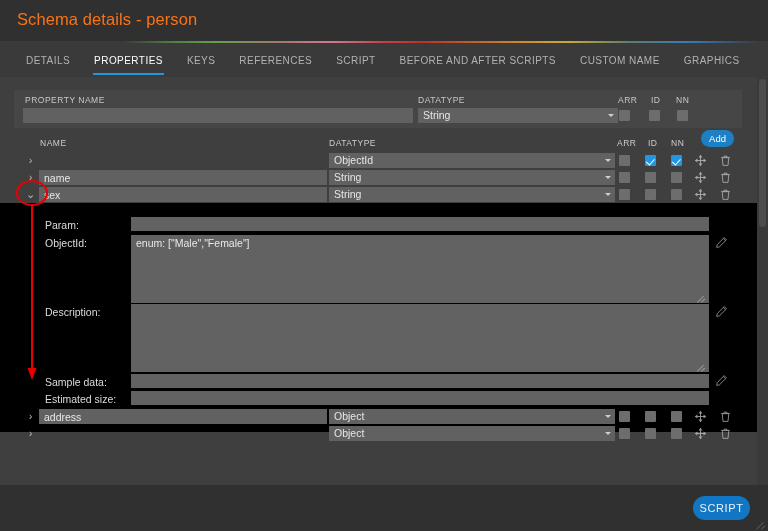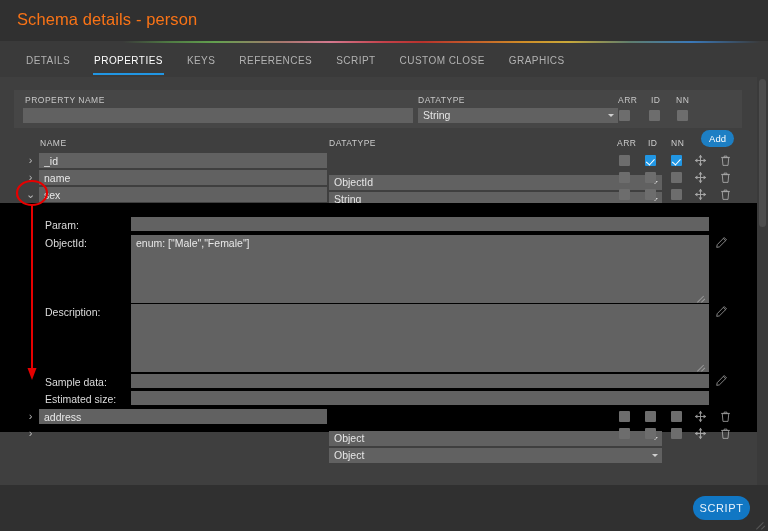--- a/index.html
+++ b/index.html
@@ -230,22 +230,21 @@
     text-align: center;
     cursor: pointer;
     user-select: none;
   }
   .prow .pname {
     left: 39px; top: 1px;
     width: 288px; height: 15px;
   }
   .prow .ptype {
     left: 329px; top: 1px;
-    width: 333px;
-    margin-top: 22px;
+    width: 286px;
   }
   .prow .cb1 { left: 619px; top: 3px; }
   .prow .cb2 { left: 645px; top: 3px; }
   .prow .cb3 { left: 671px; top: 3px; }
 
   .icon-move, .icon-trash {
     position: absolute;
     top: 2px;
     width: 13px; height: 13px;
     cursor: pointer;
@@ -401,21 +400,22 @@
   </div>
   <div class="rainbow"></div>
 
   <div class="tabbar">
     <div class="tabs" id="tabs-host">
         <div class="tab">DETAILS</div>
         <div class="tab active">PROPERTIES</div>
         <div class="tab">KEYS</div>
         <div class="tab">REFERENCES</div>
         <div class="tab">SCRIPT</div>
-        <div class="tab">CUSTOM CLOSE</div>
+        <div class="tab">BEFORE AND AFTER SCRIPTS</div>
+        <div class="tab">CUSTOM NAME</div>
         <div class="tab">GRAPHICS</div>
       </div>
   </div>
 
   <div class="body">
 
     <div class="newprop">
       <div class="lbl lbl-propname">PROPERTY NAME</div>
       <div class="lbl lbl-datatype">DATATYPE</div>
       <div class="lbl lbl-arr">ARR</div>
@@ -440,21 +440,20 @@
       <div class="th th-name">NAME</div>
       <div class="th th-type">DATATYPE</div>
       <div class="th th-arr">ARR</div>
       <div class="th th-id">ID</div>
       <div class="th th-nn">NN</div>
     </div>
 
     <div id="rows-host">
         <div class="prow" style="top: 75px;">
           <div class="chev">›</div>
-          <input type="text" class="inp pname" value="_id" style="">
           <div class="sel ptype"><span>ObjectId</span><span class="caret"></span></div>
           <div class="cb cb1"></div>
           <div class="cb cb2 on"></div>
           <div class="cb cb3 on"></div>
           <div class="icon-move">
             <svg viewBox="0 0 16 16" width="13" height="13">
               <g stroke="#cfcfcf" stroke-width="1.2" fill="none" stroke-linecap="round">
                 <line x1="8" y1="2" x2="8" y2="14"></line>
                 <line x1="2" y1="8" x2="14" y2="8"></line>
               </g>

